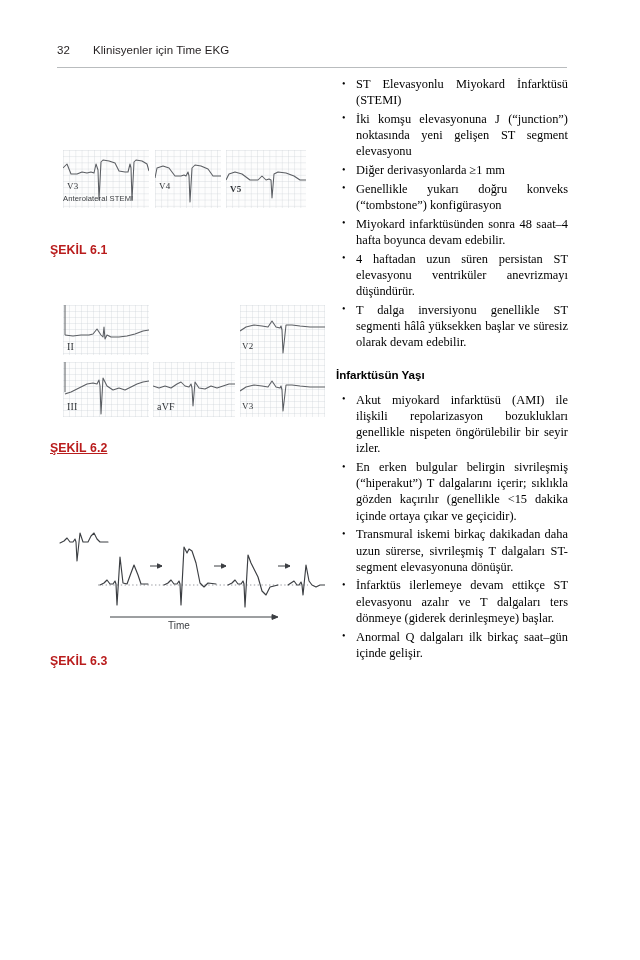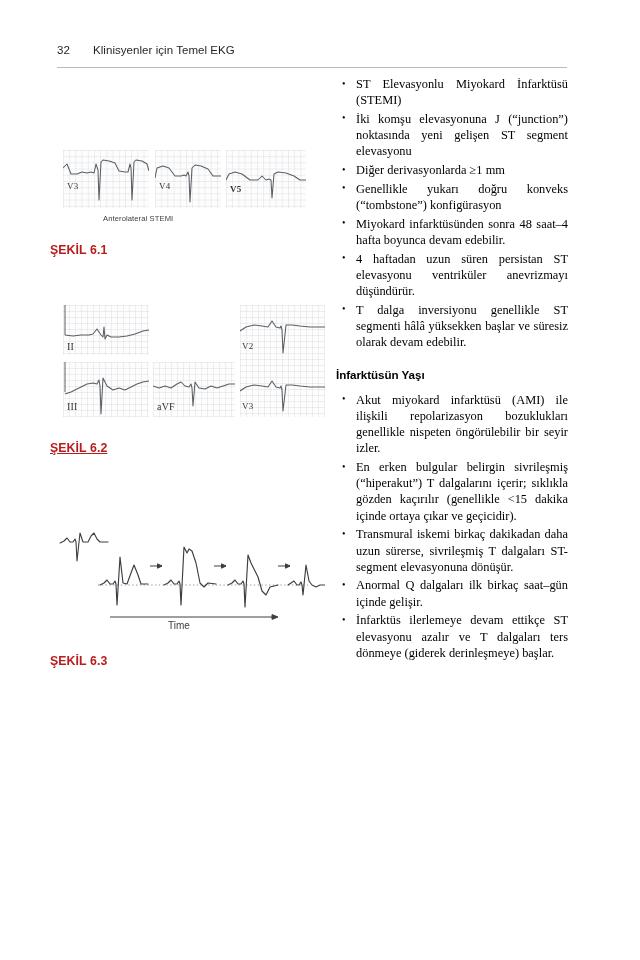--- a/index.html
+++ b/index.html
@@ -148,21 +148,21 @@
     overflow: hidden;
     background: #fdfdfd;
   }
   .ecg-panel svg { display: block; }
 </style>
 </head>
 <body>
 
 <div id="page-header">
   <span class="folio">32</span>
-  <span class="runhead">Klinisyenler için Temel EKG</span>
+  <span class="runhead">Klinisyenler için Time EKG</span>
 </div>
 <div id="header-rule"></div>
 
 <div id="left-col">
 
   <div class="figure" id="fig-6-1">
     <div style="position:relative;height:66px;">
 
       <div class="ecg-panel" style="left:13px;top:0;width:86px;height:58px;">
         <svg width="86" height="58" viewBox="0 0 86 58">
@@ -193,21 +193,21 @@
       <div class="ecg-panel" style="left:176px;top:0;width:80px;height:58px;">
         <svg width="80" height="58" viewBox="0 0 80 58">
           <rect width="80" height="58" fill="#fdfdfd"></rect>
           <rect width="80" height="58" fill="url(#g1s)"></rect>
           <path d="M0,30 L3,24 L9,22 L16,24 L24,30 L32,30 L36,26 L40,30
                    L43,29 L45,30 L46,48 L48,24 L52,22 L60,23 L68,26 L74,30 L80,30" fill="none" stroke="#5b5e63" stroke-width="1.05" stroke-linejoin="round"></path>
         </svg>
       </div>
       <span class="strip-label" style="left:180px;top:34px;font-weight:bold;">V5</span>
 
-      <span class="sub-caption" style="left:13px;top:64px;margin-left:40px;">Anterolateral STEMI</span>
+      <span class="sub-caption" style="left:13px;top:44px;">Anterolateral STEMI</span>
     </div>
     <div class="fig-caption">ŞEKİL 6.1</div>
   </div>
 
   <div class="figure" id="fig-6-2">
     <div style="position:relative;height:112px;">
 
       <div class="ecg-panel" style="left:13px;top:0;width:86px;height:50px;">
         <svg width="86" height="50" viewBox="0 0 86 50">
           <defs>
@@ -318,16 +318,16 @@
     <li>4 haftadan uzun süren persistan ST elevasyonu ventriküler anevrizmayı düşündürür.</li>
     <li>T dalga inversiyonu genellikle ST segmenti hâlâ yüksekken başlar ve süresiz olarak devam edebilir.</li>
   </ul>
 
   <h2 class="sec-head second">İnfarktüsün Yaşı</h2>
 
   <ul class="bullets">
     <li>Akut miyokard infarktüsü (AMI) ile ilişkili repolarizasyon bozuklukları genellikle nispeten öngörülebilir bir seyir izler.</li>
     <li>En erken bulgular belirgin sivrileşmiş (“hiperakut”) T dalgalarını içerir; sıklıkla gözden kaçırılır (genellikle &lt;15 dakika içinde ortaya çıkar ve geçicidir).</li>
     <li>Transmural iskemi birkaç dakikadan daha uzun sürerse, sivrileşmiş T dalgaları ST-segment elevasyonuna dönüşür.</li>
+    <li>İnfarktüs ilerlemeye devam ettikçe ST elevasyonu azalır ve T dalgaları ters dönmeye (giderek derinleşmeye) başlar.</li>
     <li>Anormal Q dalgaları ilk birkaç saat–gün içinde gelişir.</li>
-    <li>İnfarktüs ilerlemeye devam ettikçe ST elevasyonu azalır ve T dalgaları ters dönmeye (giderek derinleşmeye) başlar.</li>
   </ul>
 </div>
 
 </body></html>

